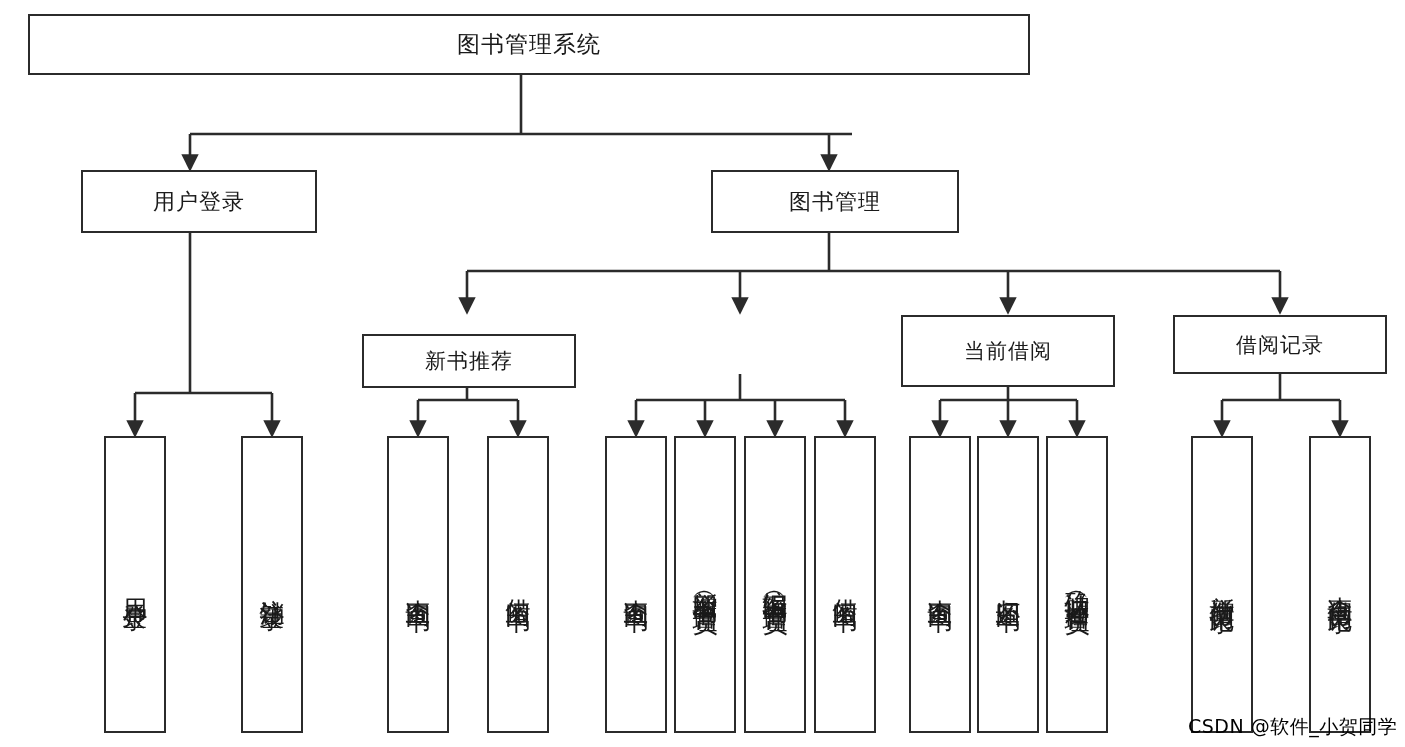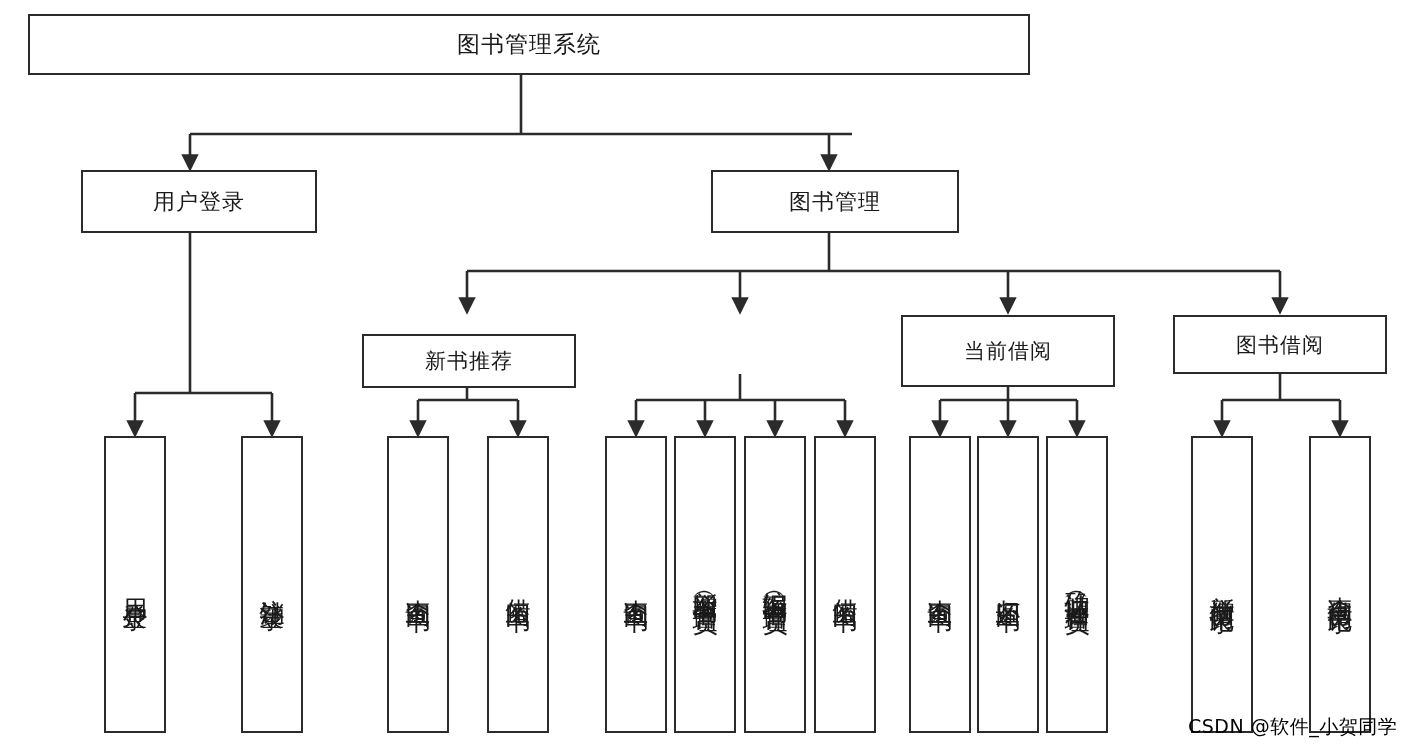--- a/index.html
+++ b/index.html
@@ -143,21 +143,21 @@
   <div class="node level3" style="left:362px; top:315px; width:214px; height:54px;margin-top:19px;">
     <span class="htext">新书推荐</span>
   </div>
 
 
   <div class="node level3" style="left:901px; top:315px; width:214px; height:72px;">
     <span class="htext">当前借阅</span>
   </div>
 
   <div class="node level3" style="left:1173px; top:315px; width:214px; height:59px;">
-    <span class="htext">图书借阅</span>
+    <span class="htext">借阅记录</span>
   </div>
 
   <div class="node leaf" style="left:104px; top:436px; width:62px; height:297px;">
     <span class="vtext">用户登录</span>
   </div>
 
   <div class="node leaf" style="left:241px; top:436px; width:62px; height:297px;">
     <span class="vtext">注销登录</span>
   </div>
 

